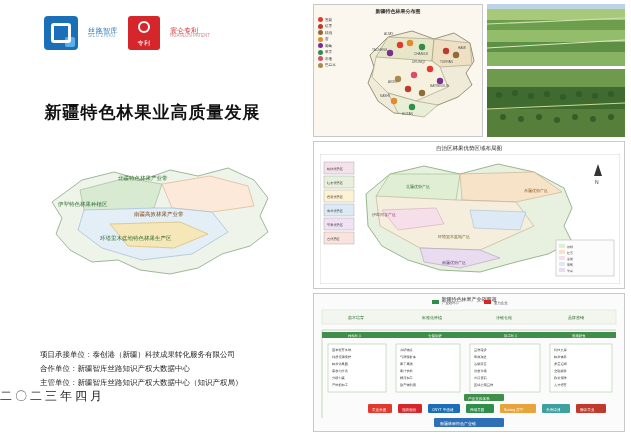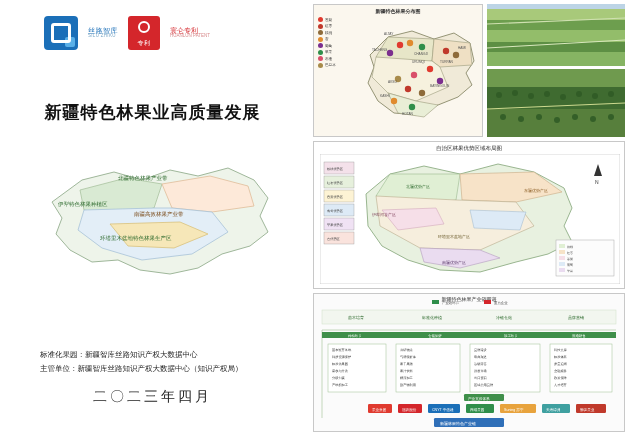--- a/index.html
+++ b/index.html
@@ -58,22 +58,22 @@
     position:absolute;left:22px;top:150px;width:262px;height:140px;
   }
   .map-art svg{display:block;}
 
   .meta{
     position:absolute;left:40px;top:348px;width:240px;
     font-size:7.5px;color:#222;line-height:1.85;
     font-family:"Liberation Serif", serif;
   }
   .date{
-    position:absolute;left:0;right:0;top:388px;text-align:center;
-    font-size:14px;color:#222;letter-spacing:3px;
+    position:absolute;left:0;right:0;top:388px;text-align:left;
+    font-size:12px;color:#222;letter-spacing:3px;
     font-family:"Liberation Serif", serif;
   }
 
   
   .right{position:absolute;left:305px;top:0;width:326px;height:436px;background:#fff;}
 
   .card{position:absolute;background:#fff;border:1px solid #c8c8c8;box-sizing:border-box;}
 
   
   .c1{left:8px;top:4px;width:170px;height:133px;background:#fbf7ee;}
@@ -135,21 +135,22 @@
         <path d="M62 60 L132 58 L150 58 L190 62 L206 82 L170 104 L120 110 L80 98 L56 80 Z" fill="#e3eef7" stroke="#a8c3d8" stroke-width="0.8"></path>
         <path d="M88 74 L158 72 L186 84 L152 98 L106 96 Z" fill="#f6e7b8" stroke="#d9c27c" stroke-width="0.8"></path>
         <text x="96" y="30" font-size="5.5" fill="#2d6a2d" font-family="Liberation Serif, serif">北疆特色林果产业带</text>
         <text x="36" y="56" font-size="5.5" fill="#2d6a2d" font-family="Liberation Serif, serif">伊犁特色林果种植区</text>
         <text x="112" y="66" font-size="5.5" fill="#7a4a18" font-family="Liberation Serif, serif">南疆高效林果产业带</text>
         <text x="78" y="90" font-size="5.5" fill="#2d6a2d" font-family="Liberation Serif, serif">环塔里木盆地特色林果生产区</text>
       </svg>
     </div>
 
     <div class="meta">
-      <div>标准化果园：新疆智库丝路知识产权大数据中心</div>
+      <div>项目承接单位：泰创港（新疆）科技成果转化服务有限公司</div>
+      <div>合作单位：新疆智库丝路知识产权大数据中心</div>
       <div>主管单位：新疆智库丝路知识产权大数据中心（知识产权局）</div>
     </div>
 
     <div class="date">二〇二三年四月</div>
   </div>
 
   <div class="right">
 
     <div class="card c1">
       <div class="hd">新疆特色林果分布图</div>

